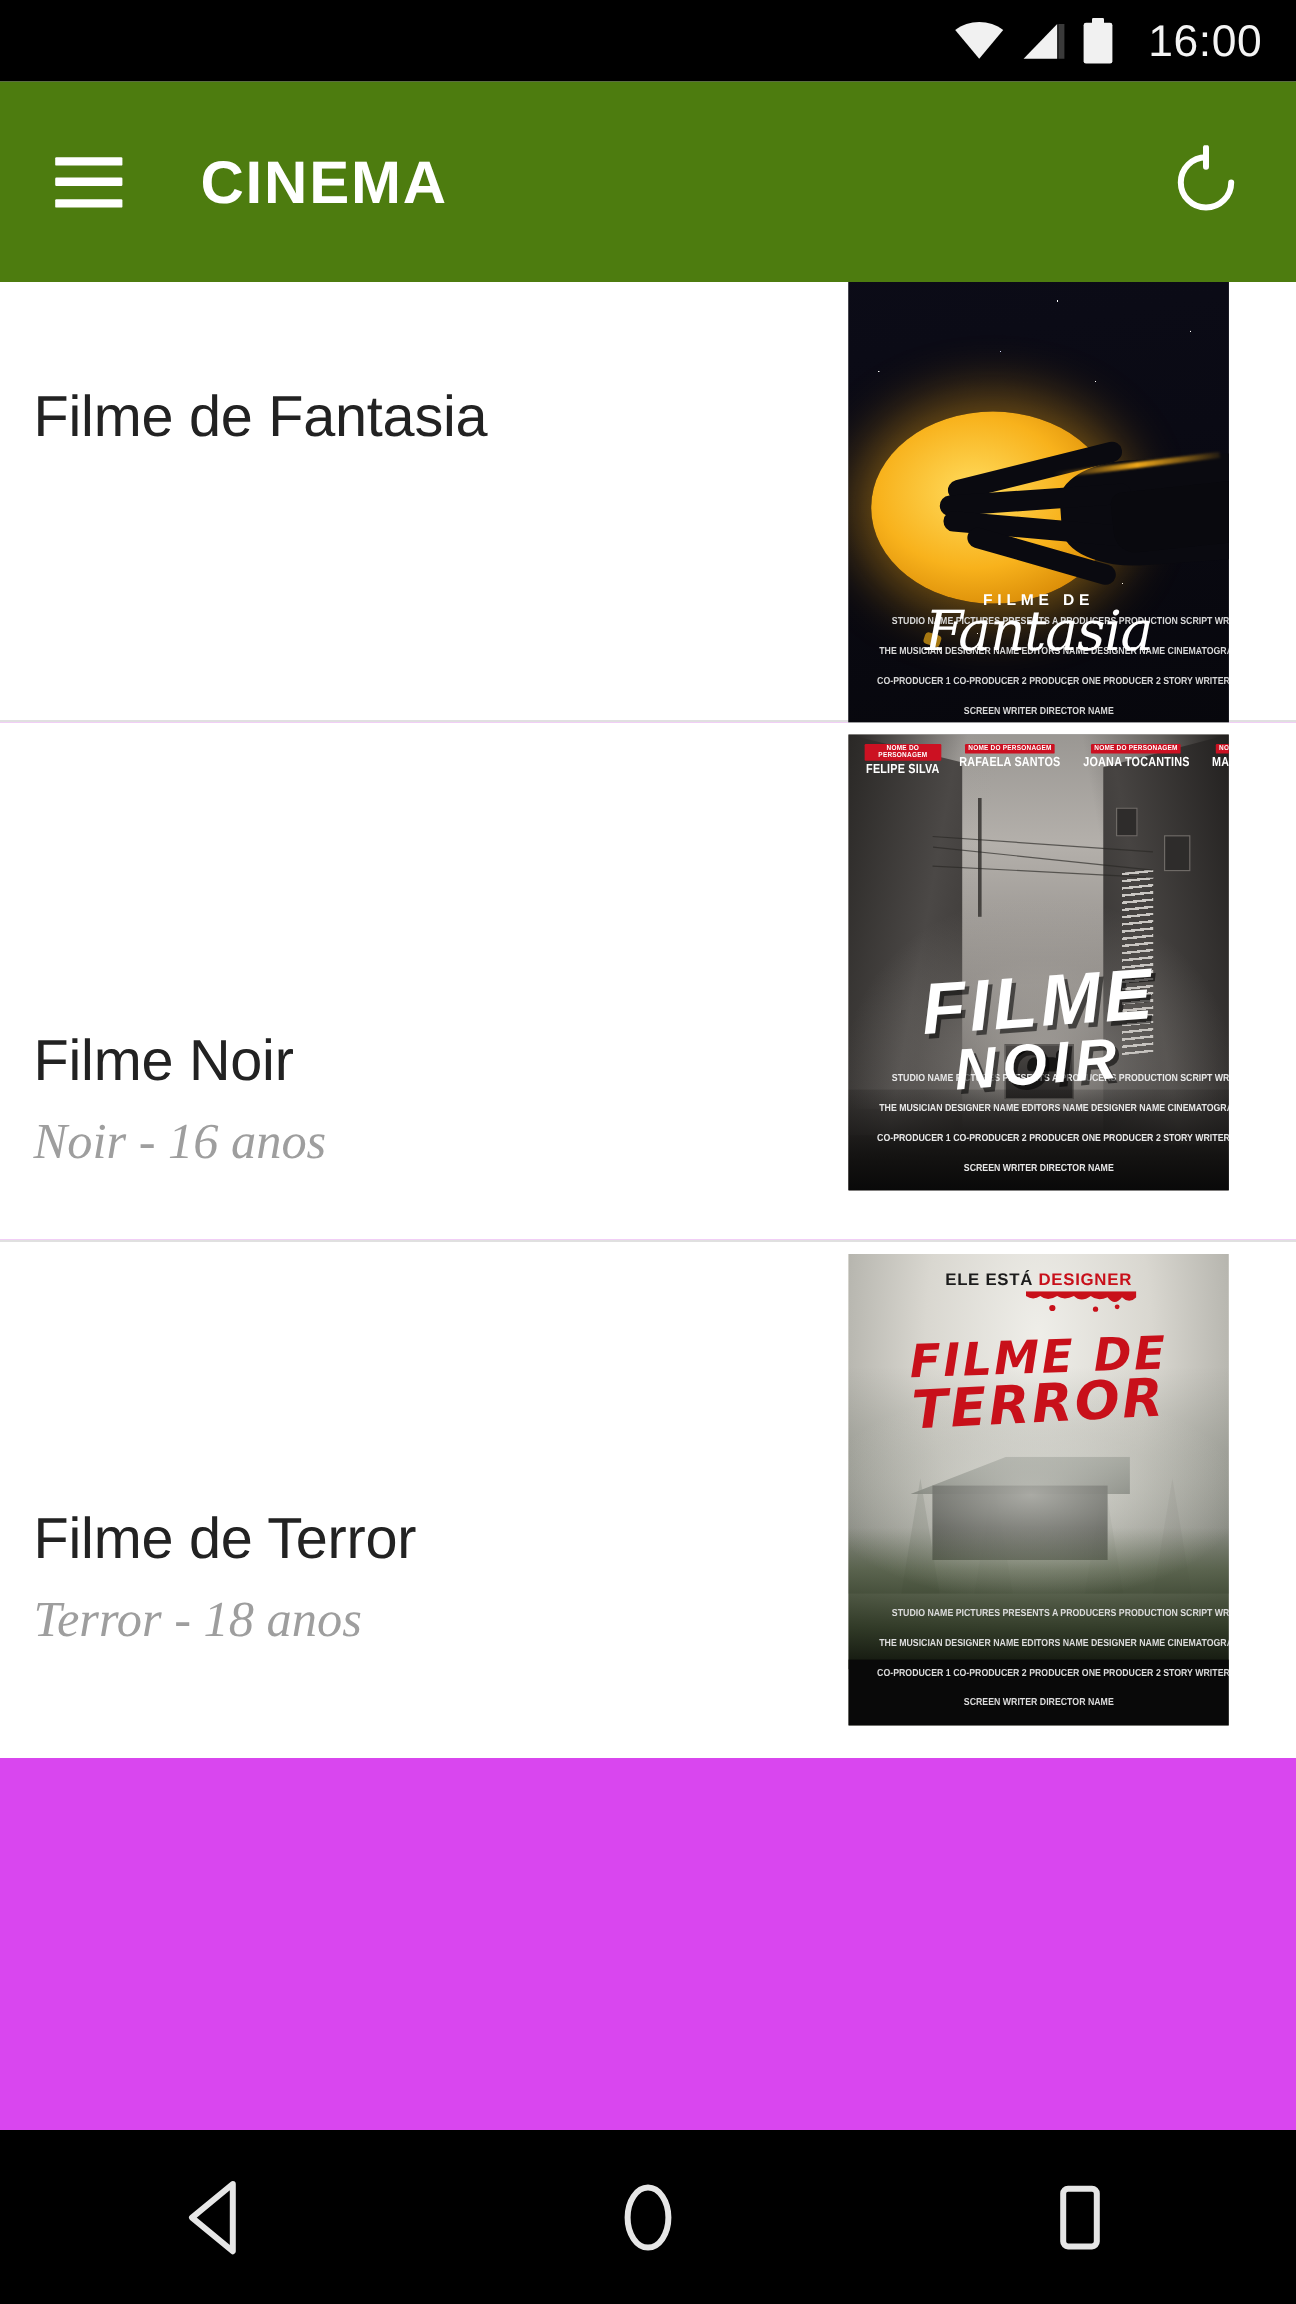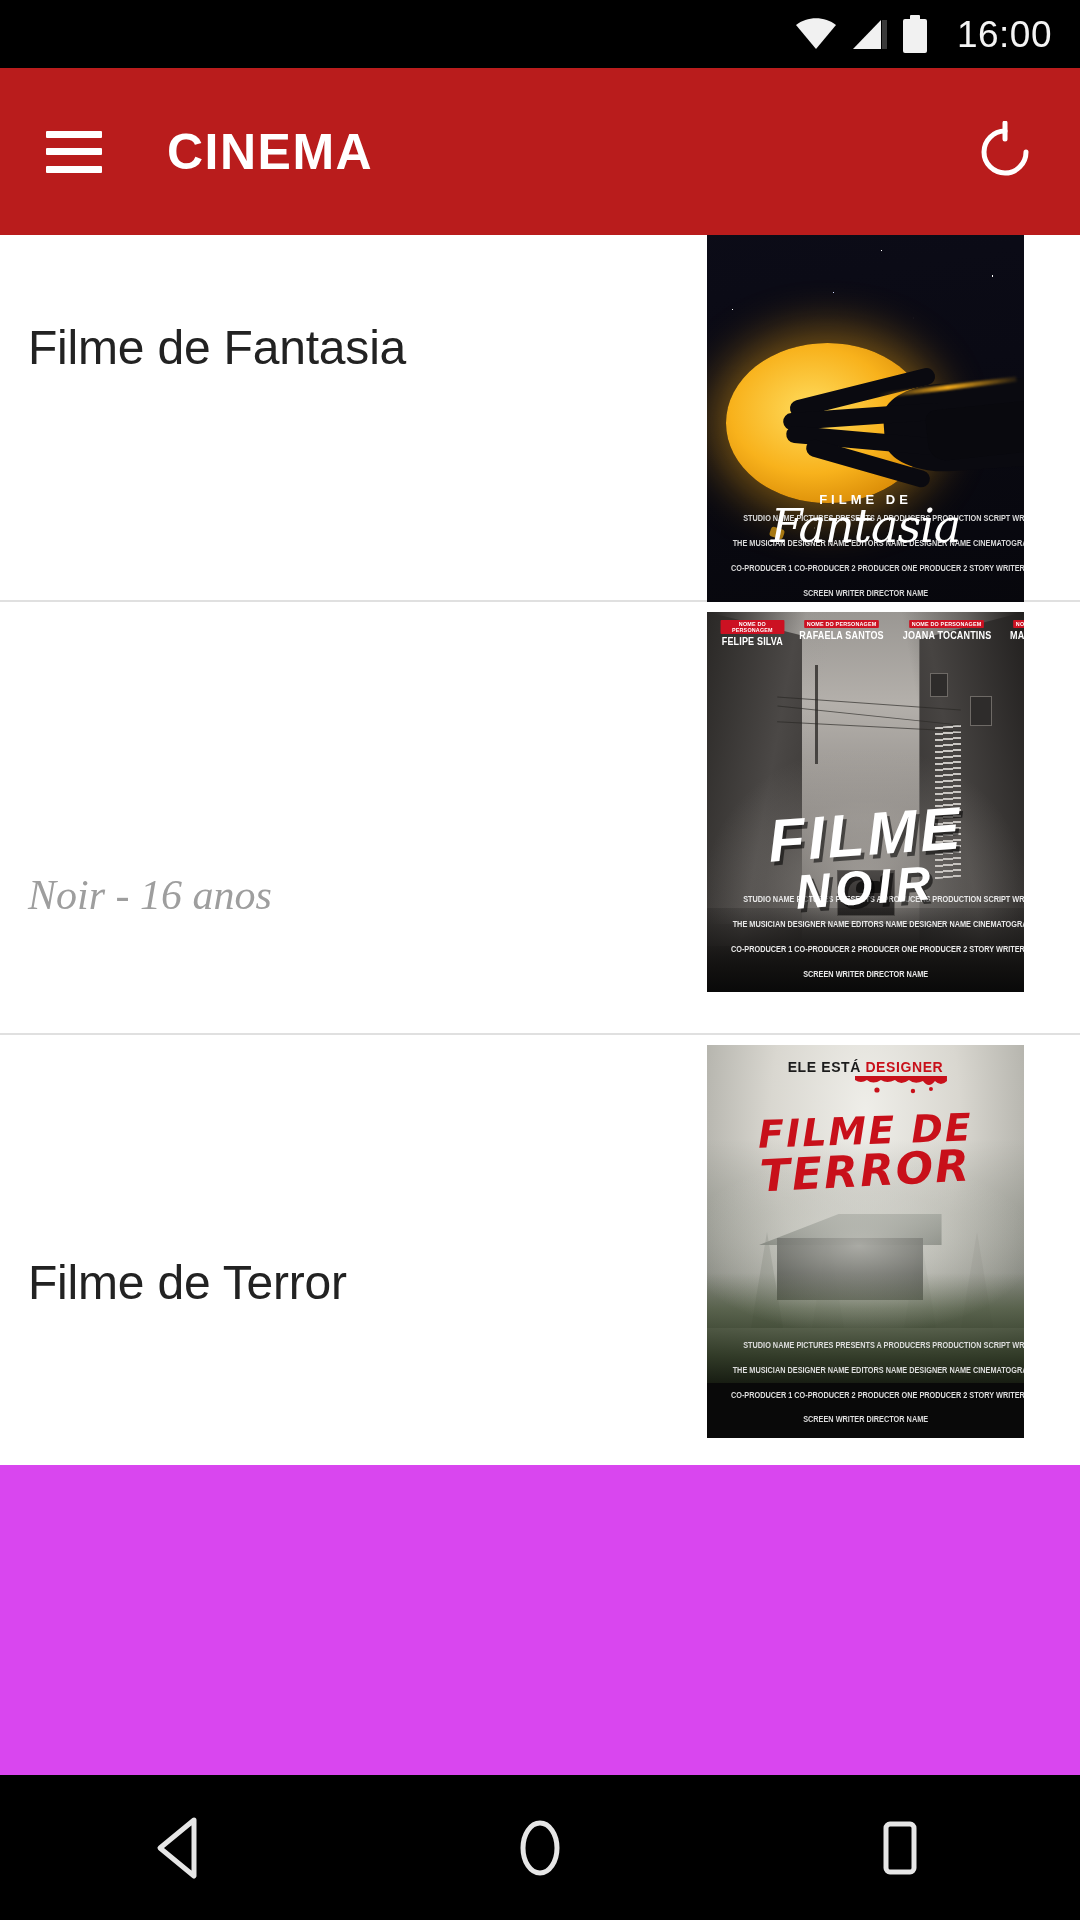--- a/index.html
+++ b/index.html
@@ -25,21 +25,21 @@
   .bat-body { position:absolute; left:0; top:4px; width:24px; height:34px;
               background:#f1f1f1; border-radius:2px; }
   .bat-tip  { position:absolute; left:7px; top:0; width:10px; height:5px;
               background:#f1f1f1; border-radius:1px 1px 0 0; }
   .sb-time { color:#f4f4f4; font-size:37px; letter-spacing:0.5px;
              margin-left:16px; line-height:1; font-weight:400; }
 
   
   .toolbar {
     position:absolute; top:68px; left:0; width:1080px; height:167px;
-    background:#b91c1c; display:flex; align-items:center;
+    background:#4d7c0f; display:flex; align-items:center;
   }
   .hamburger { margin-left:46px; width:56px; height:42px;
                display:flex; flex-direction:column; justify-content:space-between;
                cursor:pointer; }
   .hamburger span { display:block; width:56px; height:7px; background:#fff; border-radius:1px; }
   .toolbar-title {
     margin-left:65px; color:#fff; font-size:50px; font-weight:700;
     letter-spacing:1.5px; line-height:1;
   }
   .refresh-btn { position:absolute; right:44px; top:50%;
@@ -383,20 +383,21 @@
           <div><span class="bl">CO-PRODUCER 1 CO-PRODUCER 2 PRODUCER ONE PRODUCER 2 STORY WRITER</span></div>
           <div><span class="bl">SCREEN WRITER DIRECTOR NAME</span></div>
         </div>
       </div>
     </div>
 
     <div class="row-divider"></div>
 
     <div class="row" style="height:431px;">
       <div class="row-text" style="top:255px;">
+        <div class="row-title">Filme Noir</div>
         <div class="row-sub">Noir - 16 anos</div>
       </div>
 
       <div class="poster p-noir" style="top:10px; height:380px;">
         <div class="alley"></div>
         <div class="bldgL"></div>
         <div class="bldgR"></div>
         <div class="win w1"></div>
         <div class="win w2"></div>
         <div class="fireesc"></div>
@@ -440,20 +441,21 @@
           <div><span class="bl" style="color:#e8e8e8">SCREEN WRITER DIRECTOR NAME</span></div>
         </div>
       </div>
     </div>
 
     <div class="row-divider"></div>
 
     <div class="row" style="height:430px;">
       <div class="row-text" style="top:220px;">
         <div class="row-title">Filme de Terror</div>
+        <div class="row-sub">Terror - 18 anos</div>
       </div>
 
       <div class="poster p-ter" style="top:10px; height:393px;">
         <div class="bg"></div>
         <div class="trees">
           <span class="tr a"></span>
             <span class="tr b"></span>
           <span class="tr c"></span>
             <span class="tr d"></span>
         </div>

